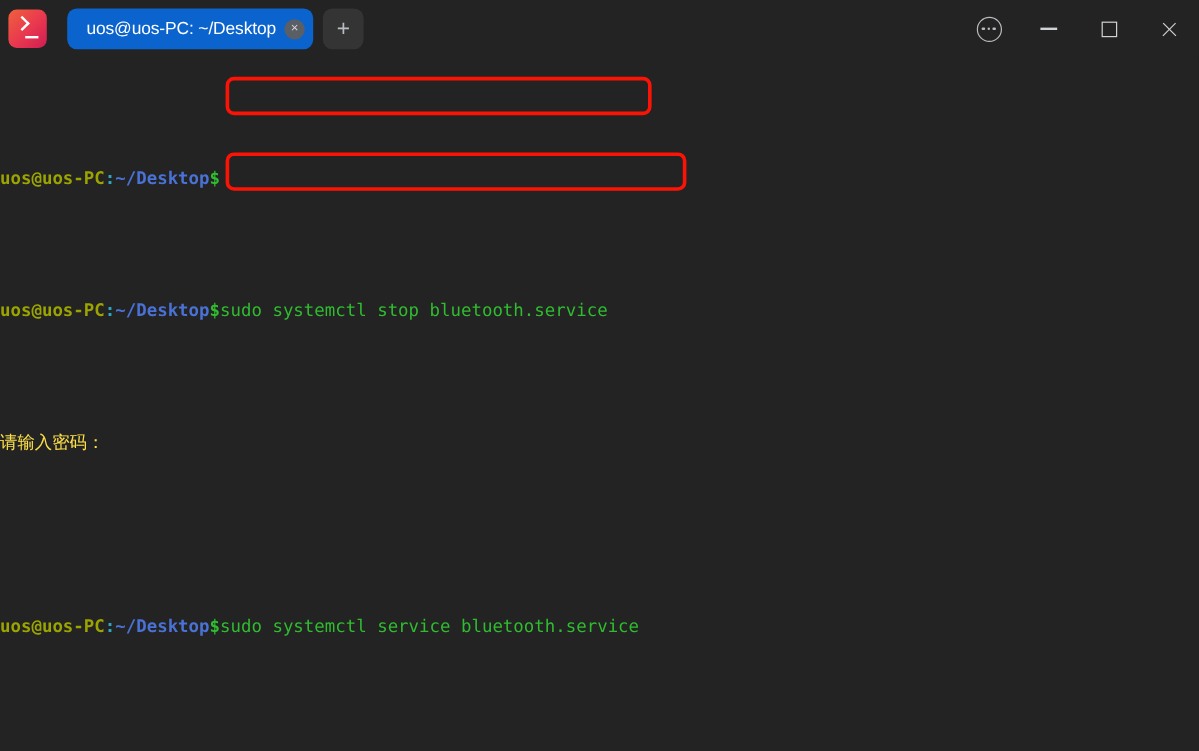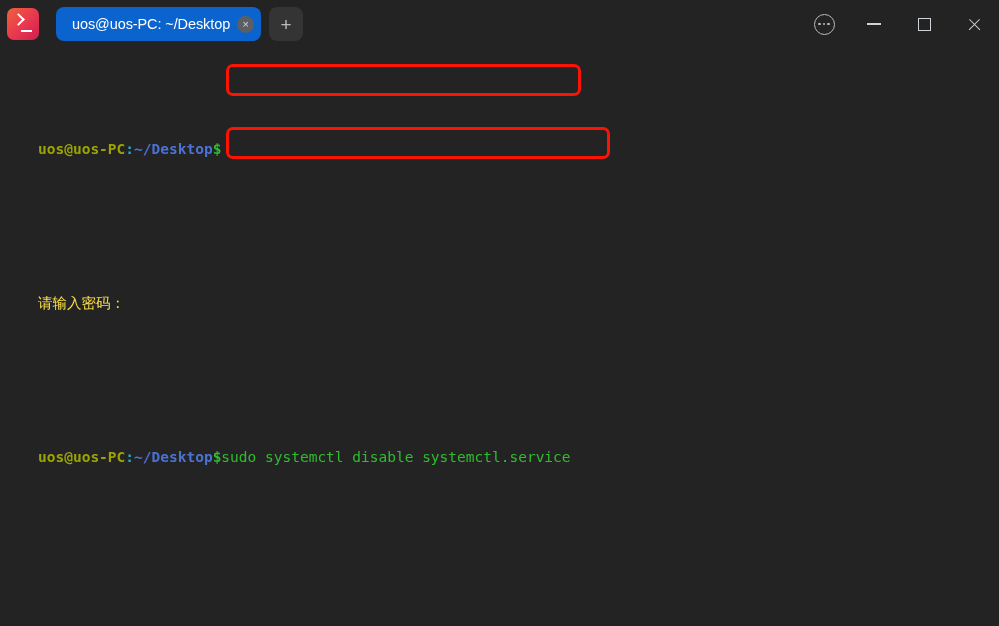--- a/index.html
+++ b/index.html
@@ -137,21 +137,20 @@
   .wc-close .glyph:before { transform: rotate(45deg); }
   .wc-close .glyph:after  { transform: rotate(-45deg); }
 
   
   .terminal {
     flex: 1 1 auto;
     background: #232323;
     position: relative;
     padding: 2px 0 0 0;
     overflow: hidden;
-    margin-left: 38px;
   }
 
   .term-lines {
     font-family: "DejaVu Sans Mono", "Liberation Mono", monospace;
     font-size: 14.5px;
     line-height: 22px;
     white-space: pre;
     position: relative;
   }
 
@@ -218,28 +217,29 @@
     </div>
   </div>
 
   <div class="terminal">
     <div class="term-lines">
 
       
       <div class="line"><span class="c-user">uos@uos-PC</span><span class="c-colon">:</span><span class="c-path">~/Desktop</span><span class="c-dollar">$</span></div>
 
       
+      <div class="line"><span class="c-user">uos@uos-PC</span><span class="c-colon">:</span><span class="c-path">~/Desktop</span><span class="c-dollar">$</span><span class="c-cmd">sudo systemctl stop bluetooth.service</span></div>
 
       
       <div class="line"><span class="c-cn">请输入密码：</span></div>
 
       
 
       
-      <div class="line"><span class="c-user">uos@uos-PC</span><span class="c-colon">:</span><span class="c-path">~/Desktop</span><span class="c-dollar">$</span><span class="c-cmd">sudo systemctl disable systemctl.service</span></div>
+      <div class="line"><span class="c-user">uos@uos-PC</span><span class="c-colon">:</span><span class="c-path">~/Desktop</span><span class="c-dollar">$</span><span class="c-cmd">sudo systemctl service bluetooth.service</span></div>
 
       
       
       
       
       
       
       
       
 

